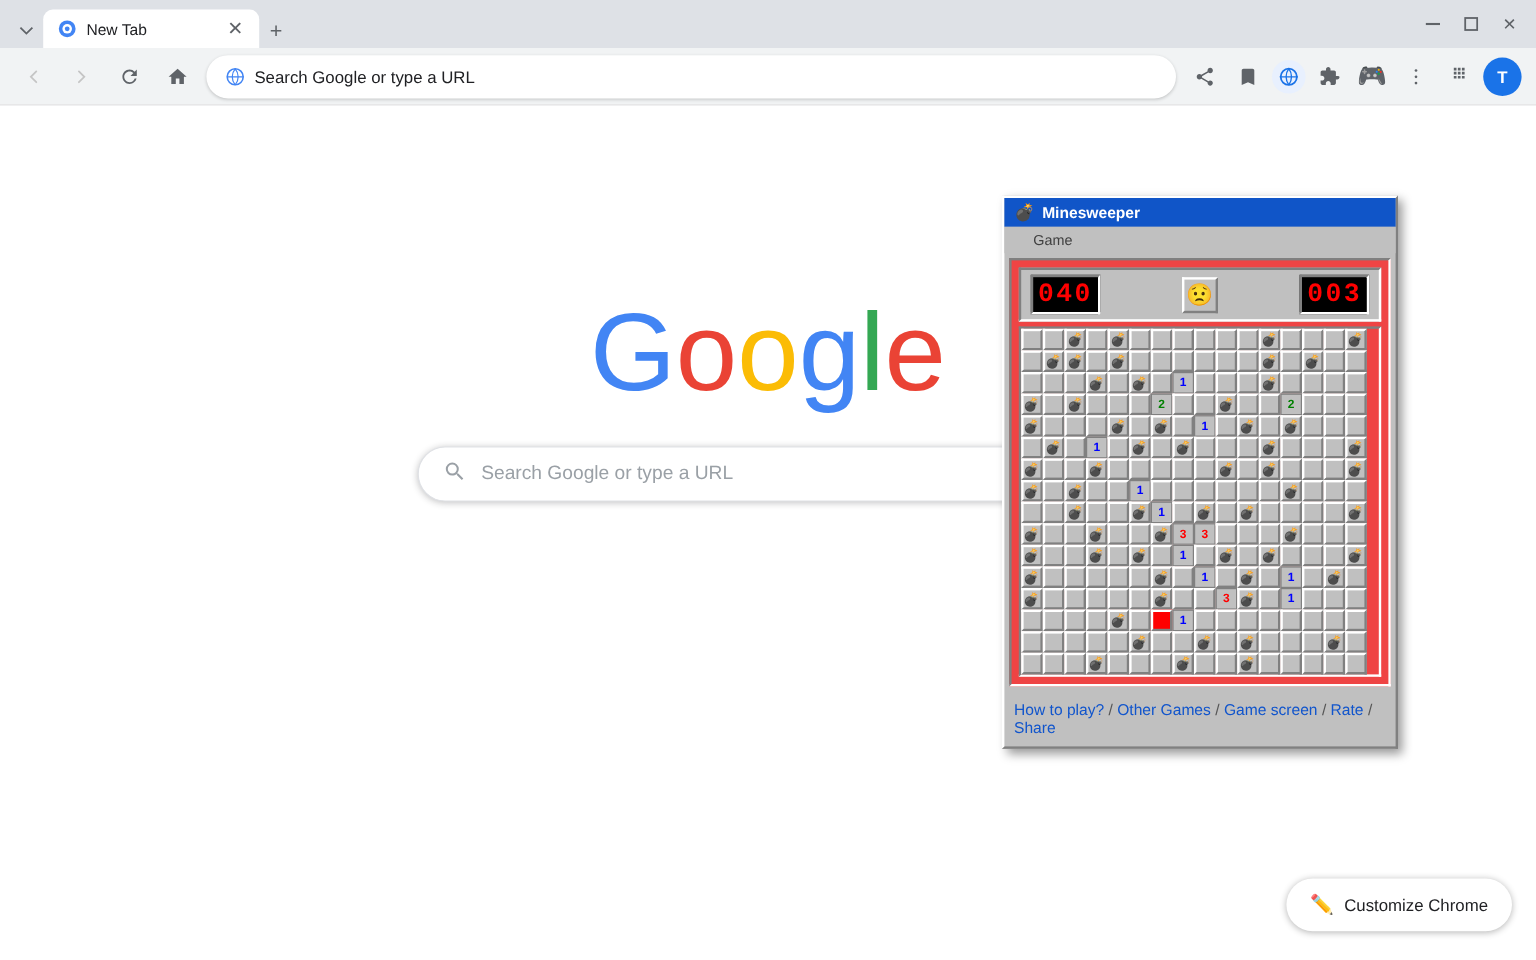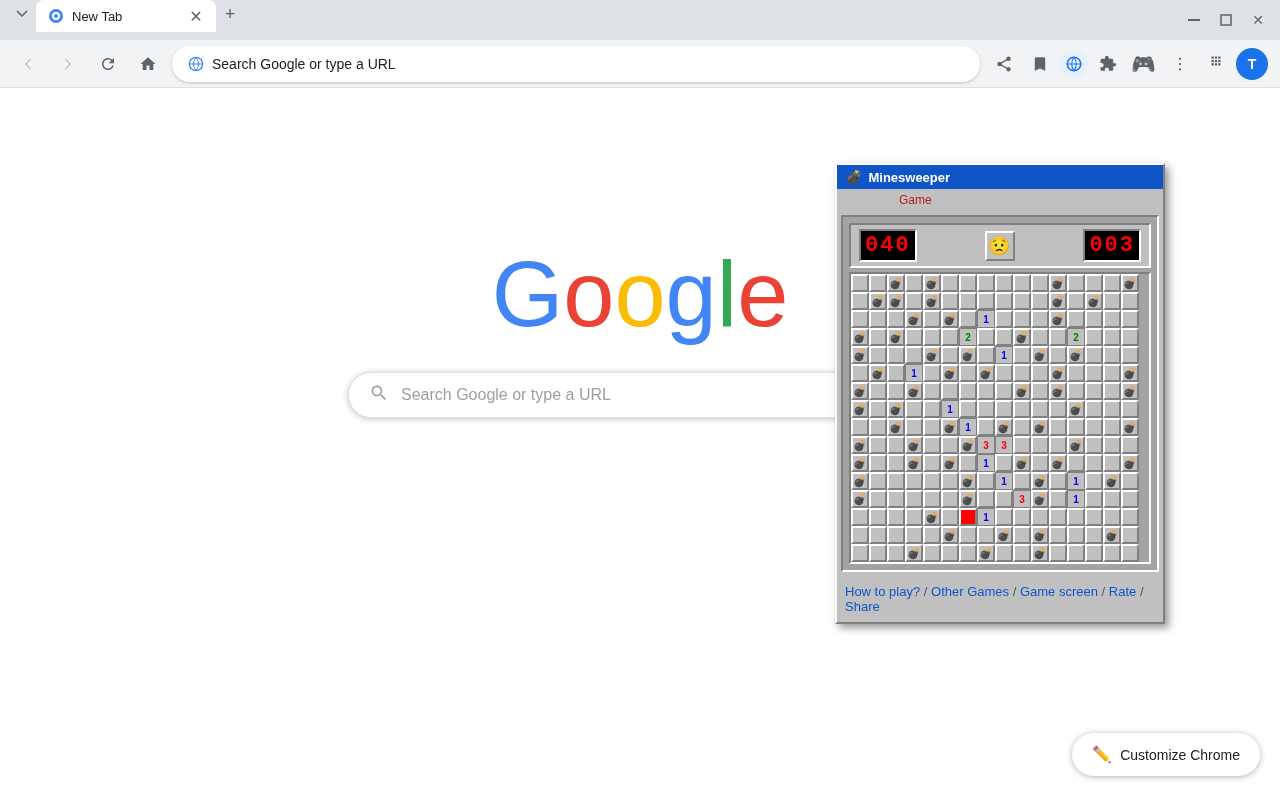--- a/index.html
+++ b/index.html
@@ -3,21 +3,21 @@
   <meta charset="utf-8">
   <style>
     * { margin: 0; padding: 0; box-sizing: border-box; }
     body { width: 1280px; height: 800px; overflow: hidden; font-family: Arial, sans-serif; background: #fff; }
 
     
     .browser-frame { width: 1280px; height: 800px; display: flex; flex-direction: column; background: #f1f3f4; }
 
     
     .title-bar { height: 40px; background: #dee1e6; display: flex; align-items: center; padding: 0 8px; gap: 8px; }
-    .tab-bar { display: flex; flex: 1; height: 100%; }
+    .tab-bar { display: flex; align-items: flex-end; flex: 1; height: 100%; }
     .tab { display: flex; align-items: center; background: #fff; border-radius: 8px 8px 0 0; padding: 0 12px; height: 32px; gap: 8px; min-width: 180px; }
     .tab-favicon { width: 16px; height: 16px; }
     .tab-title { font-size: 13px; color: #202124; flex: 1; }
     .tab-close { cursor: pointer; color: #5f6368; font-size: 16px; width: 16px; height: 16px; display: flex; align-items: center; justify-content: center; border-radius: 50%; }
     .new-tab-btn { width: 28px; height: 28px; display: flex; align-items: center; justify-content: center; border-radius: 50%; cursor: pointer; color: #5f6368; font-size: 18px; }
     .window-controls { display: flex; align-items: center; gap: 4px; margin-left: auto; }
     .win-btn { width: 28px; height: 28px; display: flex; align-items: center; justify-content: center; cursor: pointer; color: #5f6368; border-radius: 4px; }
 
     
     .nav-bar { height: 48px; background: #f1f3f4; display: flex; align-items: center; padding: 0 12px; gap: 8px; border-bottom: 1px solid #e0e0e0; }
@@ -46,22 +46,22 @@
     .search-container { width: 584px; position: relative; }
     .search-bar { width: 100%; height: 46px; border: 1px solid #dfe1e5; border-radius: 24px; display: flex; align-items: center; padding: 0 20px; gap: 12px; background: #fff; box-shadow: 0 1px 6px rgba(32,33,36,0.28); cursor: text; }
     .search-icon { color: #9aa0a6; font-size: 18px; }
     .search-text { font-size: 16px; color: #9aa0a6; flex: 1; }
 
     
     .minesweeper-popup { position: absolute; top: 75px; right: 115px; width: 330px; background: #c0c0c0; border: 2px solid; border-color: #ffffff #808080 #808080 #ffffff; box-shadow: 4px 4px 8px rgba(0,0,0,0.4); z-index: 1000; }
     .ms-titlebar { background: #1055c8; color: #fff; padding: 4px 8px; display: flex; align-items: center; gap: 6px; font-size: 13px; font-weight: bold; }
     .ms-titlebar-icon { font-size: 14px; }
     .ms-menu { background: #c0c0c0; padding: 2px 0; font-size: 12px; }
-    .ms-menu-item { display: inline-block; padding: 2px 24px; color: #b91c1c; cursor: pointer; margin-left: 38px; }
-    .ms-game-area { background: #a3a3a3; padding: 6px; border: 2px solid; border-color: #808080 #ffffff #ffffff #808080; margin: 4px; }
+    .ms-menu-item { display: inline-block; padding: 2px 24px; color: #404040; cursor: pointer; }
+    .ms-game-area { background: #ef4444; padding: 6px; border: 2px solid; border-color: #808080 #ffffff #ffffff #808080; margin: 4px; }
     .ms-controls { background: #c0c0c0; border: 2px solid; border-color: #808080 #ffffff #ffffff #808080; padding: 4px 8px; display: flex; align-items: center; justify-content: space-between; margin-bottom: 4px; }
     .ms-counter { background: #000; color: #f00; font-family: 'Courier New', monospace; font-size: 22px; font-weight: bold; padding: 2px 4px; letter-spacing: 2px; border: 2px solid; border-color: #808080 #ffffff #ffffff #808080; min-width: 52px; text-align: center; }
     .ms-smiley { width: 30px; height: 30px; background: #c0c0c0; border: 2px solid; border-color: #ffffff #808080 #808080 #ffffff; display: flex; align-items: center; justify-content: center; cursor: pointer; font-size: 18px; }
     .ms-grid { display: grid; grid-template-columns: repeat(16, 18px); gap: 0; border: 2px solid; border-color: #808080 #ffffff #ffffff #808080; }
     .ms-cell { width: 18px; height: 18px; background: #c0c0c0; border: 2px solid; border-color: #ffffff #808080 #808080 #ffffff; display: flex; align-items: center; justify-content: center; font-size: 10px; font-weight: bold; cursor: pointer; }
     .ms-cell.revealed { border-color: #808080 #808080 #808080 #808080; border-width: 1px; }
     .ms-cell.mine { background: #c0c0c0; }
     .ms-cell.flagged-red { background: #f00; }
     .ms-links { padding: 8px; font-size: 13px; }
     .ms-links a { color: #1155cc; text-decoration: none; }

